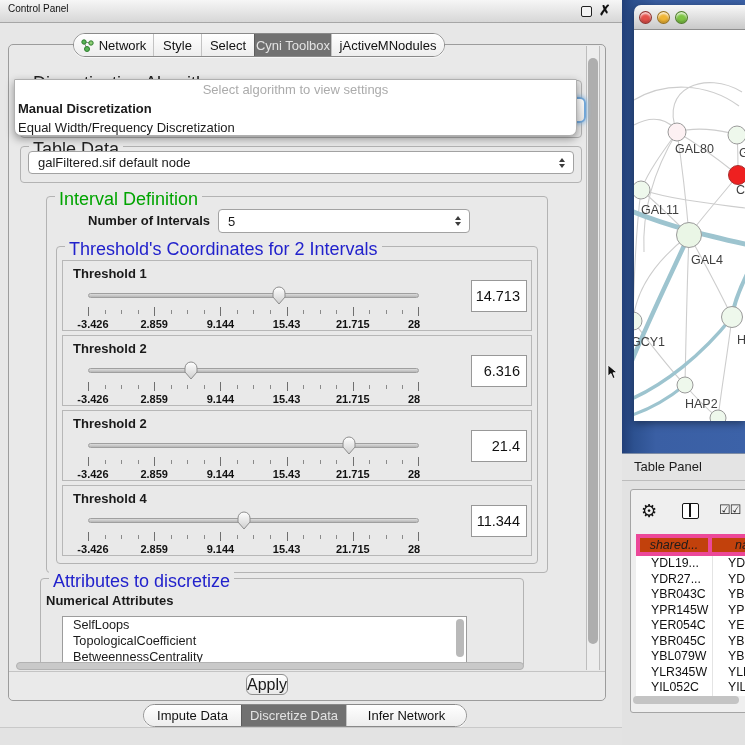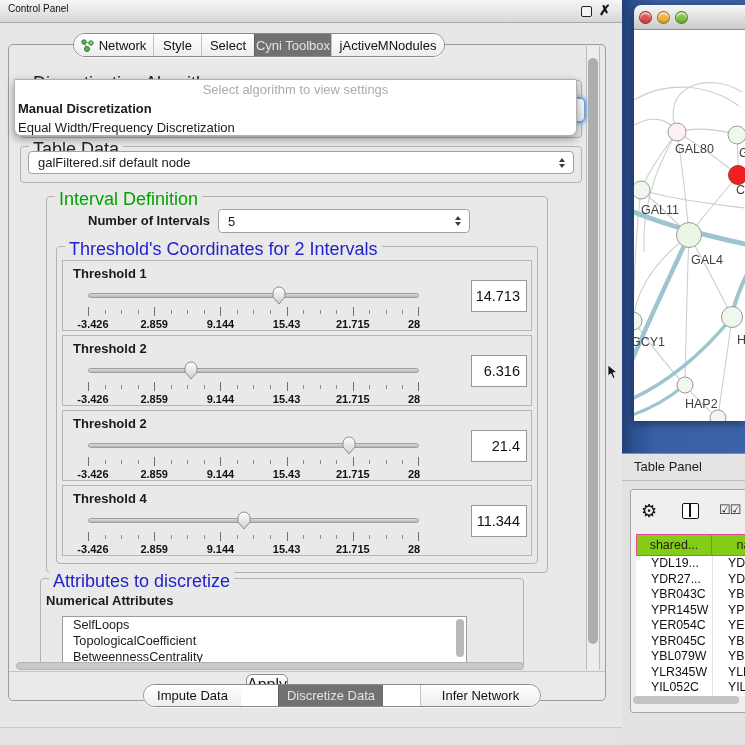--- a/index.html
+++ b/index.html
@@ -85,21 +85,21 @@
   .tpbar{position:absolute;left:622px;top:453px;width:123px;height:28px;background:#e4e4e4;border-top:1px solid #7d8ca5;border-bottom:1px solid #bdbdbd;}
   .tpbar .t{position:absolute;left:12px;top:5px;font-size:13px;color:#1c1c1c;}
   .tpbody{position:absolute;left:622px;top:481px;width:123px;height:264px;background:#e2e2e2;}
   .tpbox{position:absolute;left:630px;top:489px;width:130px;height:224px;background:#efefef;border:1px solid #a5a5a5;border-radius:3px;overflow:hidden;}
   .gear{position:absolute;left:10px;top:10px;font-size:18px;color:#141414;}
   .splitic{position:absolute;left:51px;top:13px;width:17px;height:16px;border:1.8px solid #141414;border-radius:2px;background:#fff;}
   .splitic::after{content:"";position:absolute;left:6px;top:0;width:1.8px;height:13px;background:#141414;}
   .checks{position:absolute;left:88px;top:12px;font-size:13px;letter-spacing:-1px;color:#222;}
   .tptable{position:absolute;left:5px;top:44px;width:140px;}
   .throw{display:flex;height:22px;}
-  .th{background:#84cc16;border:1px solid #ec4899;display:flex;align-items:center;justify-content:center;font-size:12.5px;color:#1c1c1c;}
+  .th{background:#c2410c;border:4px solid #ec4899;display:flex;align-items:center;justify-content:center;font-size:12.5px;color:#1c1c1c;font-style:italic;}
   .th+.th{border-left:none;}
   .tr{display:flex;height:15.5px;line-height:15.5px;font-size:12.3px;color:#101010;background:#fff;}
   .td{padding-left:15px;white-space:nowrap;overflow:hidden;}
   .c1{width:76px;}
   .c2{width:64px;border-left:1px solid #e4e4e4;}
   .tphs{position:absolute;left:2px;top:206px;width:106px;height:8px;border-radius:4px;background:#c4c4c4;}
 
   .cursor{position:absolute;left:607px;top:365px;z-index:99;}
 
   .nlab{font-size:12.5px;fill:#3f3f3f;font-family:"Liberation Sans",sans-serif;}
@@ -304,21 +304,21 @@
     <div class="lscroll"></div>
   </div>
 
   <div class="hthumb"></div>
   <div class="vtrack"></div>
   <div class="vthumb"></div>
 
   <div class="applystrip"></div>
   <div class="applybtn">Apply</div>
 
-  <div class="seg" style="left:143px;top:684px;height:23px;gap:37px;">
+  <div class="seg" style="left:143px;top:704px;height:23px;">
     <div class="sg" style="width:97px;">
       <span>Impute Data</span>
     </div>
     <div class="sg sel" style="width:105px;">
       <span>Discretize Data</span>
     </div>
     <div class="sg" style="width:120px;">
       <span>Infer Network</span>
     </div>
   </div>

